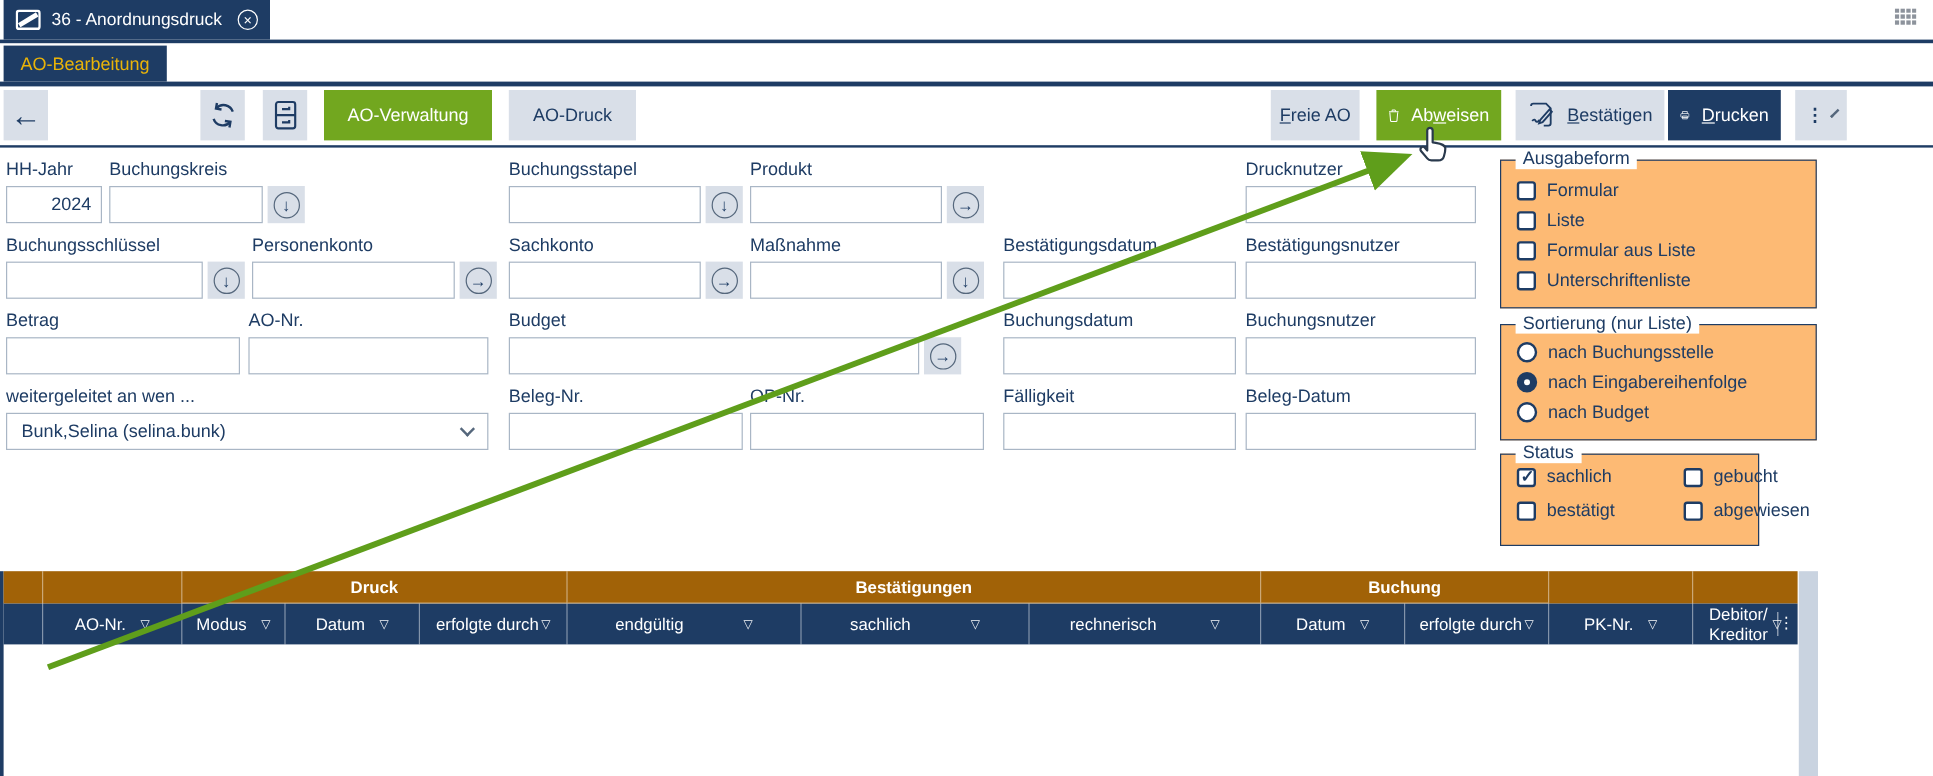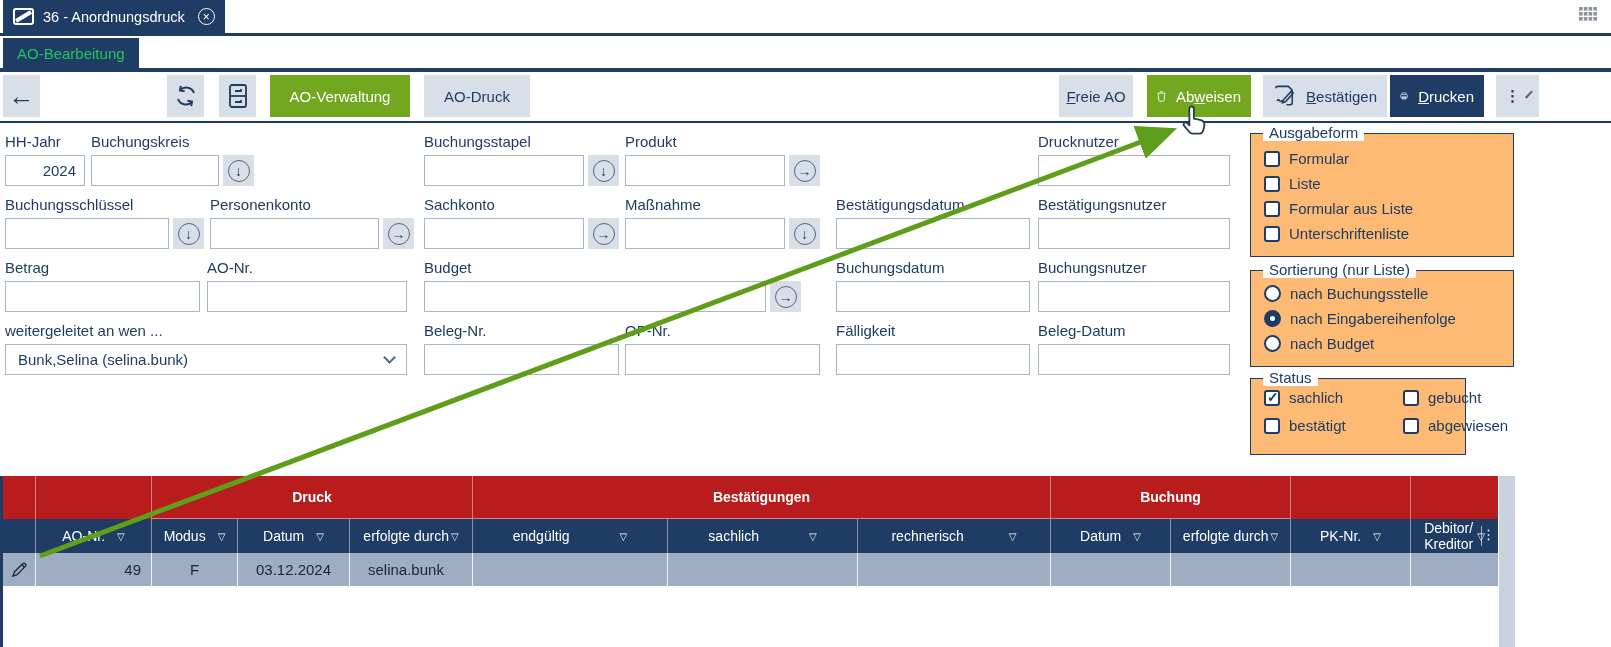--- a/index.html
+++ b/index.html
@@ -10,21 +10,21 @@
   
   .wtab{position:absolute;left:3px;top:0;height:33px;background:#1e3c64;color:#fff;
         display:flex;align-items:center;gap:9px;padding:0 10px 0 10px;}
   .wtab .ttl{font-size:14.5px;white-space:nowrap;}
   .closec{width:17px;height:17px;border:1.5px solid #fff;border-radius:50%;display:flex;
           align-items:center;justify-content:center;font-size:12px;line-height:1;margin-left:4px;}
   .hline{position:absolute;left:0;width:1611px;background:#1e3c64;}
   .gridicon{position:absolute;right:14px;top:7px;}
 
   
-  .aotab{position:absolute;left:3px;top:38px;height:30px;min-width:124px;background:#1e3c64;color:#22c55e;
+  .aotab{position:absolute;left:3px;top:38px;height:30px;min-width:124px;background:#1e3c64;color:#eab308;
          display:flex;align-items:center;justify-content:center;font-size:15px;padding:0 14px;}
 
   
   .tbtn{position:absolute;top:75px;height:42px;display:flex;align-items:center;justify-content:center;
         gap:10px;background:#d9dfe8;color:#1e3c64;font-size:15px;padding:0 10px;white-space:nowrap;}
   .tbtn.green{background:#72a71f;color:#fff;}
   .tbtn.navy{background:#1e3c64;color:#fff;}
   .key{text-decoration:underline;}
   .iconbtn{padding:0;}
 
@@ -50,21 +50,21 @@
   .opt{position:absolute;display:flex;align-items:center;gap:9px;font-size:15px;color:#1e3c64;white-space:nowrap;}
   .cb{width:16px;height:16px;border:2px solid #1e3c64;border-radius:3px;background:#fff;position:relative;flex:none;}
   .cb.on::after{content:"✓";position:absolute;left:1px;top:-3px;font-size:14px;font-weight:700;color:#1e3c64;}
   .rb{width:17px;height:17px;border:2px solid #1e3c64;border-radius:50%;background:#fff;position:relative;flex:none;}
   .rb.on{background:#1e3c64;}
   .rb.on::after{content:"";position:absolute;left:4px;top:4px;width:5px;height:5px;border-radius:50%;background:#fff;}
 
   
   .tbl{position:absolute;left:3px;top:476px;width:1495px;}
   .gr,.cr,.dr{display:flex;}
-  .gr{height:43px;background:#b91c1c;}
+  .gr{height:27px;background:#a16207;}
   .cr{height:34px;background:#1e3c64;}
   .dr{height:33px;background:#9dadc4;}
   .c{border-right:1px solid rgba(255,255,255,.45);display:flex;align-items:center;
      justify-content:center;color:#fff;font-size:14px;flex:none;position:relative;}
   .gr .c{font-weight:700;}
   .gr .c.grouped{border-bottom:1px solid rgba(255,255,255,.45);}
   .cr .c{gap:12px;}
   .fun{font-size:10px;opacity:.95;}
   .dr .c{color:#1b2634;font-size:15px;border-right:1px solid #eef2f7;}
   .dr .c.r{justify-content:flex-end;padding-right:10px;}
@@ -399,39 +399,20 @@
       <div class="c" style="width:87px;border-right:none;gap:4px;">
         <span class="twolines">
             <span>Debitor/</span>
             <span>Kreditor</span>
           </span>
         <span class="fun">▽</span>
         <span class="coldiv"></span>
         <span class="colmenu">⋮</span>
       </div>
     </div>
-    <div class="dr">
-      <div class="c" style="width:33px;">
-        <svg width="17" height="17" viewBox="0 0 18 18" fill="none" stroke="#1b2634" stroke-width="1.4">
-          <path d="M2 16 L3.6 11.6 L12.6 2.6 a1.4 1.4 0 0 1 2 0 l0.8 0.8 a1.4 1.4 0 0 1 0 2 L6.4 14.4 Z"></path>
-          <line x1="11.4" y1="3.8" x2="14.2" y2="6.6"></line>
-        </svg>
-      </div>
-      <div class="c r" style="width:116px;">49</div>
-      <div class="c" style="width:86px;">F</div>
-      <div class="c" style="width:112px;">03.12.2024</div>
-      <div class="c l" style="width:123px;">selina.bunk</div>
-      <div class="c" style="width:195px;"></div>
-      <div class="c" style="width:190px;"></div>
-      <div class="c" style="width:193px;"></div>
-      <div class="c" style="width:120px;"></div>
-      <div class="c" style="width:120px;"></div>
-      <div class="c" style="width:120px;"></div>
-      <div class="c" style="width:87px;border-right:none;"></div>
-    </div>
   </div>
   <div class="vscroll"></div>
 
   <svg class="overlay" width="1611" height="647" viewBox="0 0 1611 647">
     <defs>
       <marker id="ah" markerWidth="9" markerHeight="8" refX="6.5" refY="3.5" orient="auto">
         <path d="M0 0 L8 3.5 L0 7 Z" fill="#5f9e1b"></path>
       </marker>
     </defs>
     <line x1="40" y1="556" x2="1170" y2="131" stroke="#5f9e1b" stroke-width="5" marker-end="url(#ah)"></line>

